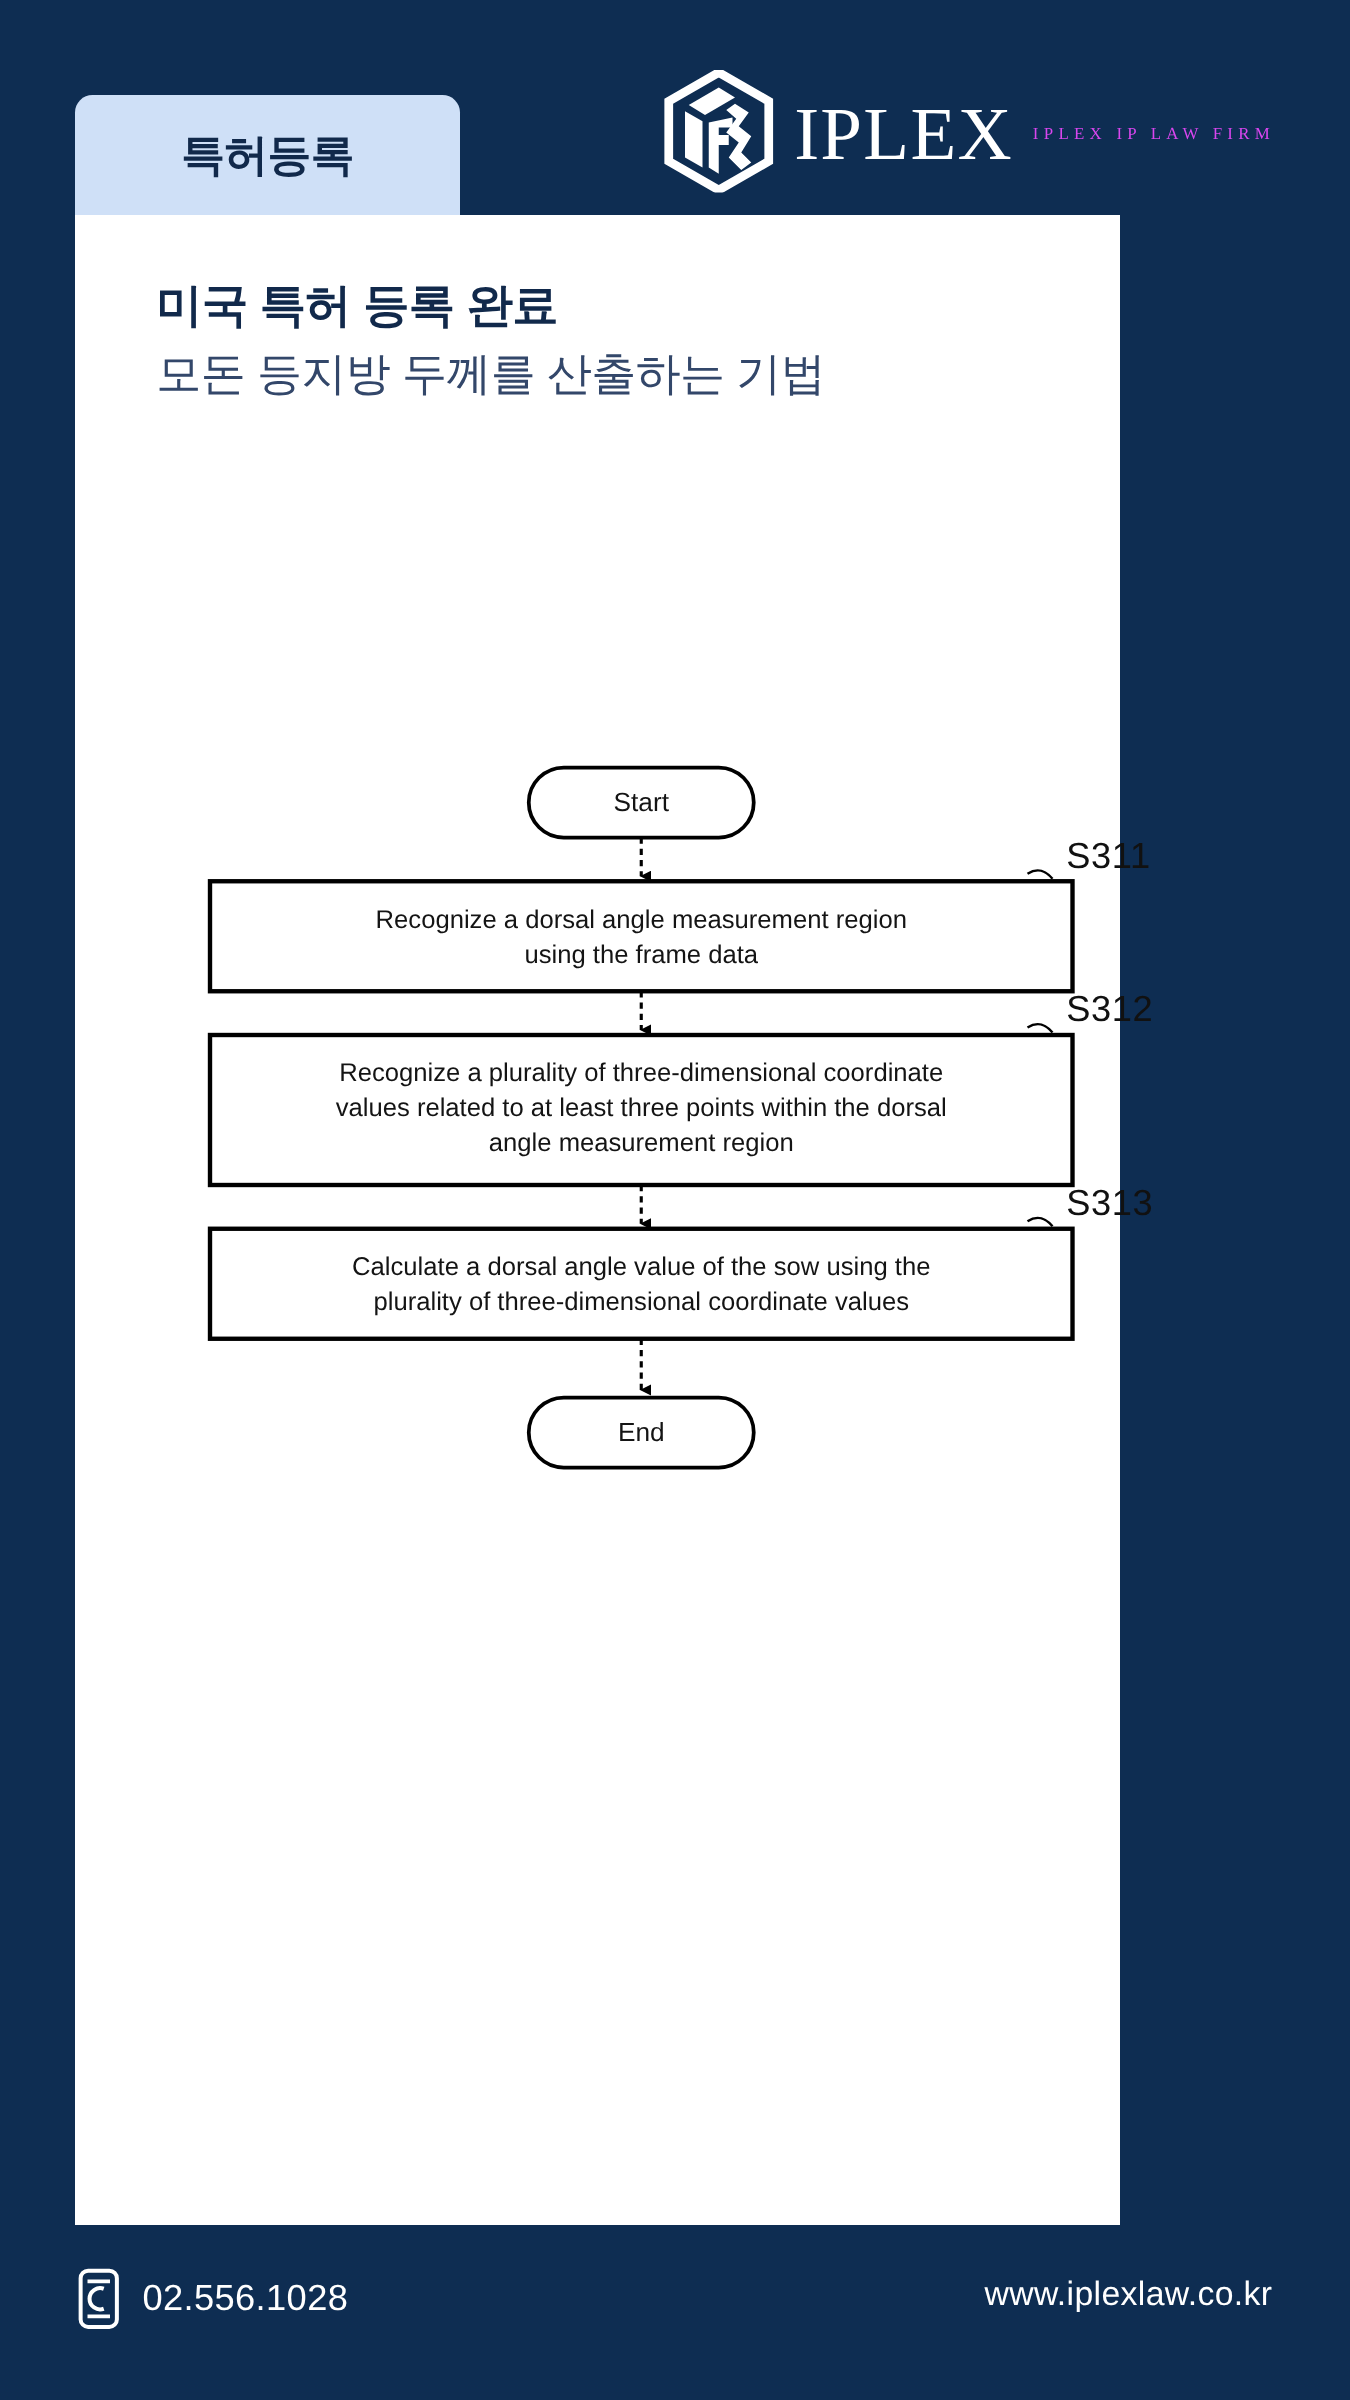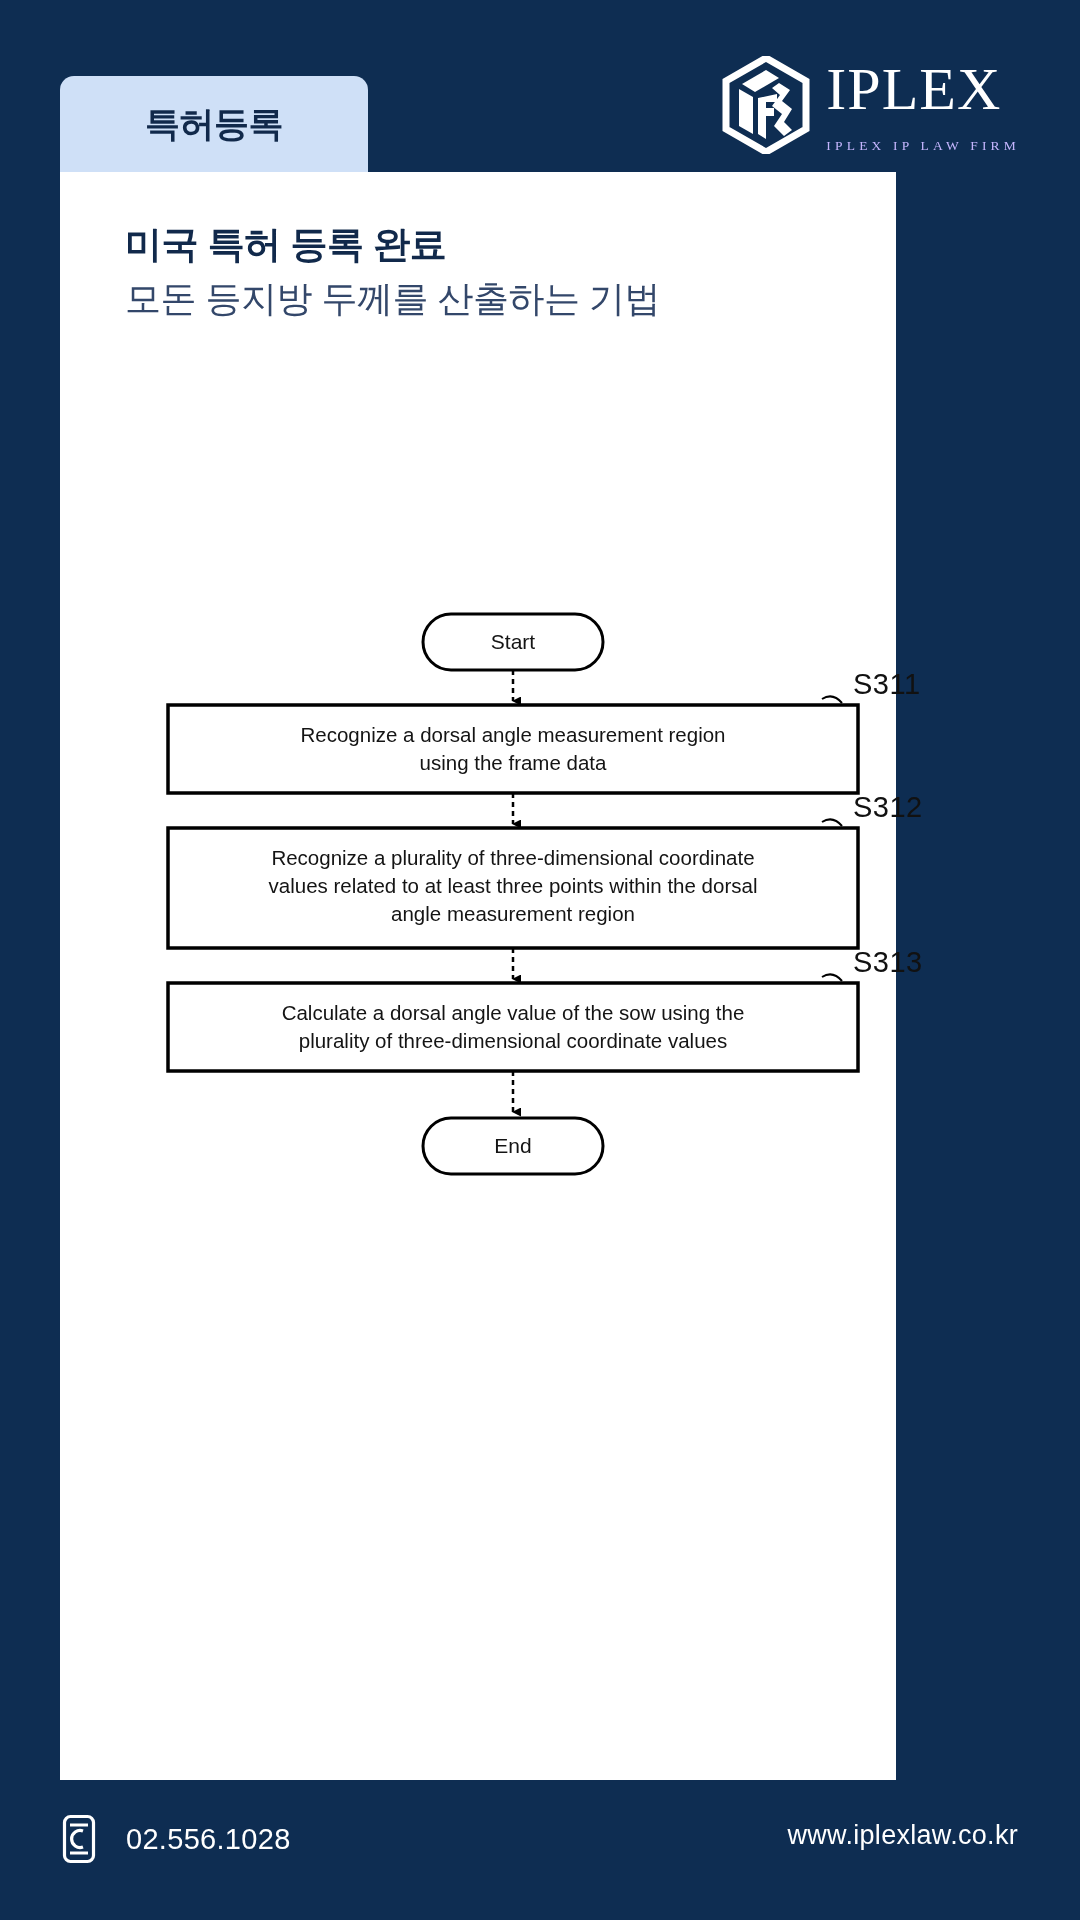--- a/index.html
+++ b/index.html
@@ -50,39 +50,38 @@
     align-items: center;
     gap: 16px;
   }
   .brand-mark {
     width: 88px;
     height: 98px;
     display: block;
   }
   .brand-text {
     display: flex;
-    flex-direction: column;
     align-items: stretch;
     padding-top: 4px;
     gap: 16px;
   }
   .brand-name {
     color: #ffffff;
     font-family: "Liberation Serif", serif;
     font-size: 60px;
     line-height: 0.95;
     letter-spacing: 1px;
   }
   .brand-sub {
-    color: #c4b5fd;
+    color: #d946ef;
     font-family: "Liberation Serif", serif;
     font-size: 13.5px;
     letter-spacing: 4.2px;
     text-align: center;
-    margin-top: 4px;
+    margin-top: 20px;
     white-space: nowrap;
   }
 
   
   .card {
     position: absolute;
     left: 60px;
     top: 172px;
     width: 836px;
     height: 1608px;
@@ -149,21 +148,21 @@
     top: 1780px;
     width: 1080px;
     height: 140px;
   }
   .footer-left {
     position: absolute;
     left: 62px;
     top: 34px;
     display: flex;
     align-items: center;
-    gap: 30px;
+    gap: 18px;
   }
   .phone-icon {
     width: 34px;
     height: 50px;
     display: block;
   }
   .footer-phone {
     color: #ffffff;
     font-size: 29px;
     letter-spacing: 0.3px;

